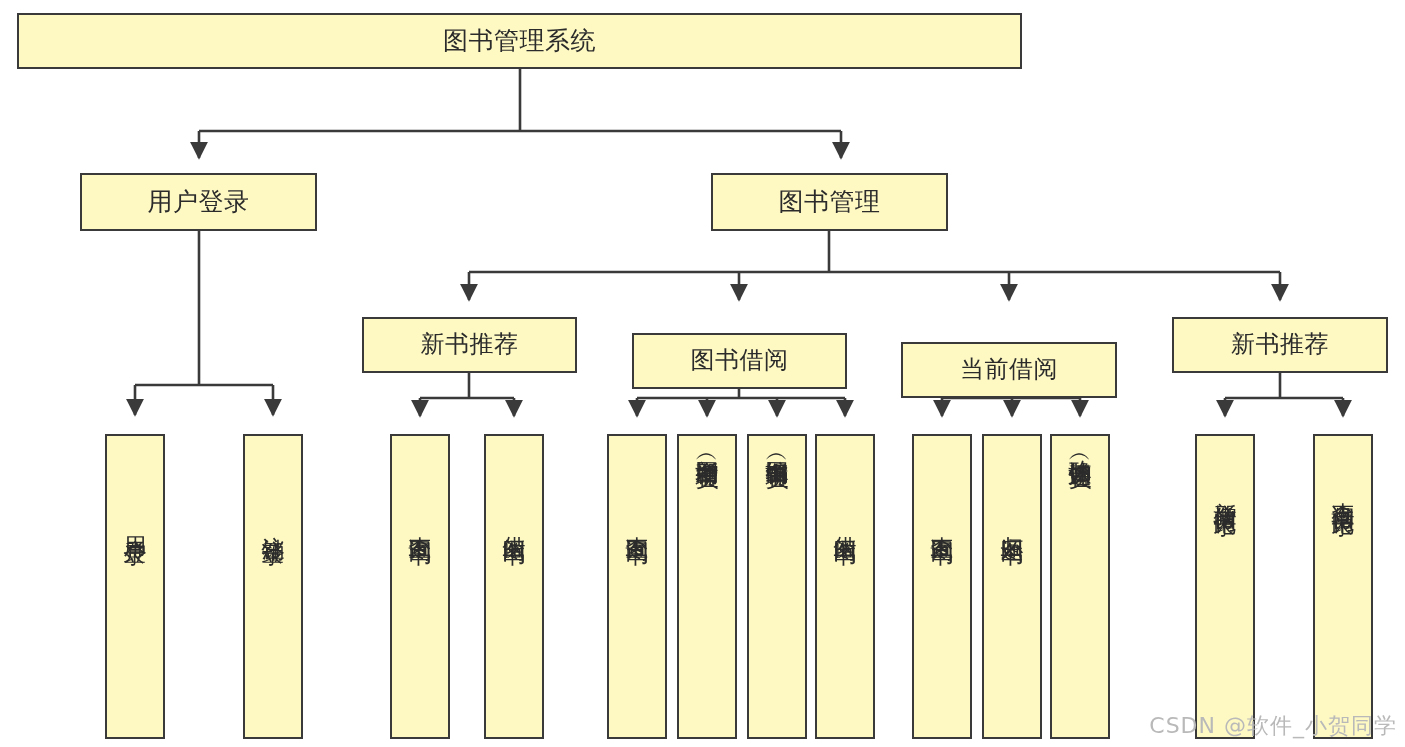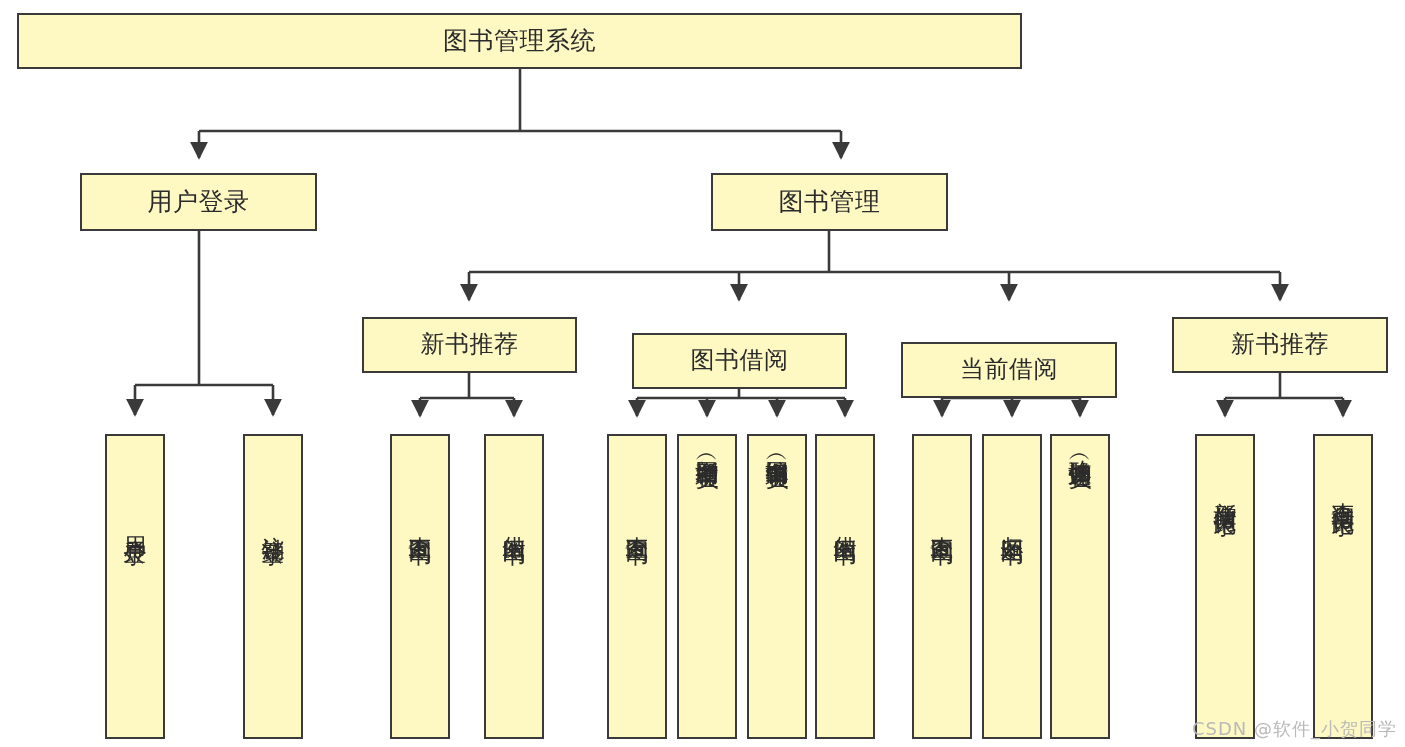--- a/index.html
+++ b/index.html
@@ -56,21 +56,21 @@
     white-space: nowrap;
     max-height: 100%;
   }
   .node.leaf.tall-text .node-label {
     letter-spacing: 1px;
   }
   #watermark {
     position: absolute;
     right: 8px;
     bottom: 6px;
-    font-size: 18px;
+    font-size: 22px;
     color: #b9b9b9;
     letter-spacing: 1px;
     white-space: nowrap;
   }
 </style>
 </head>
 <body>
 
 <div id="canvas">
 

